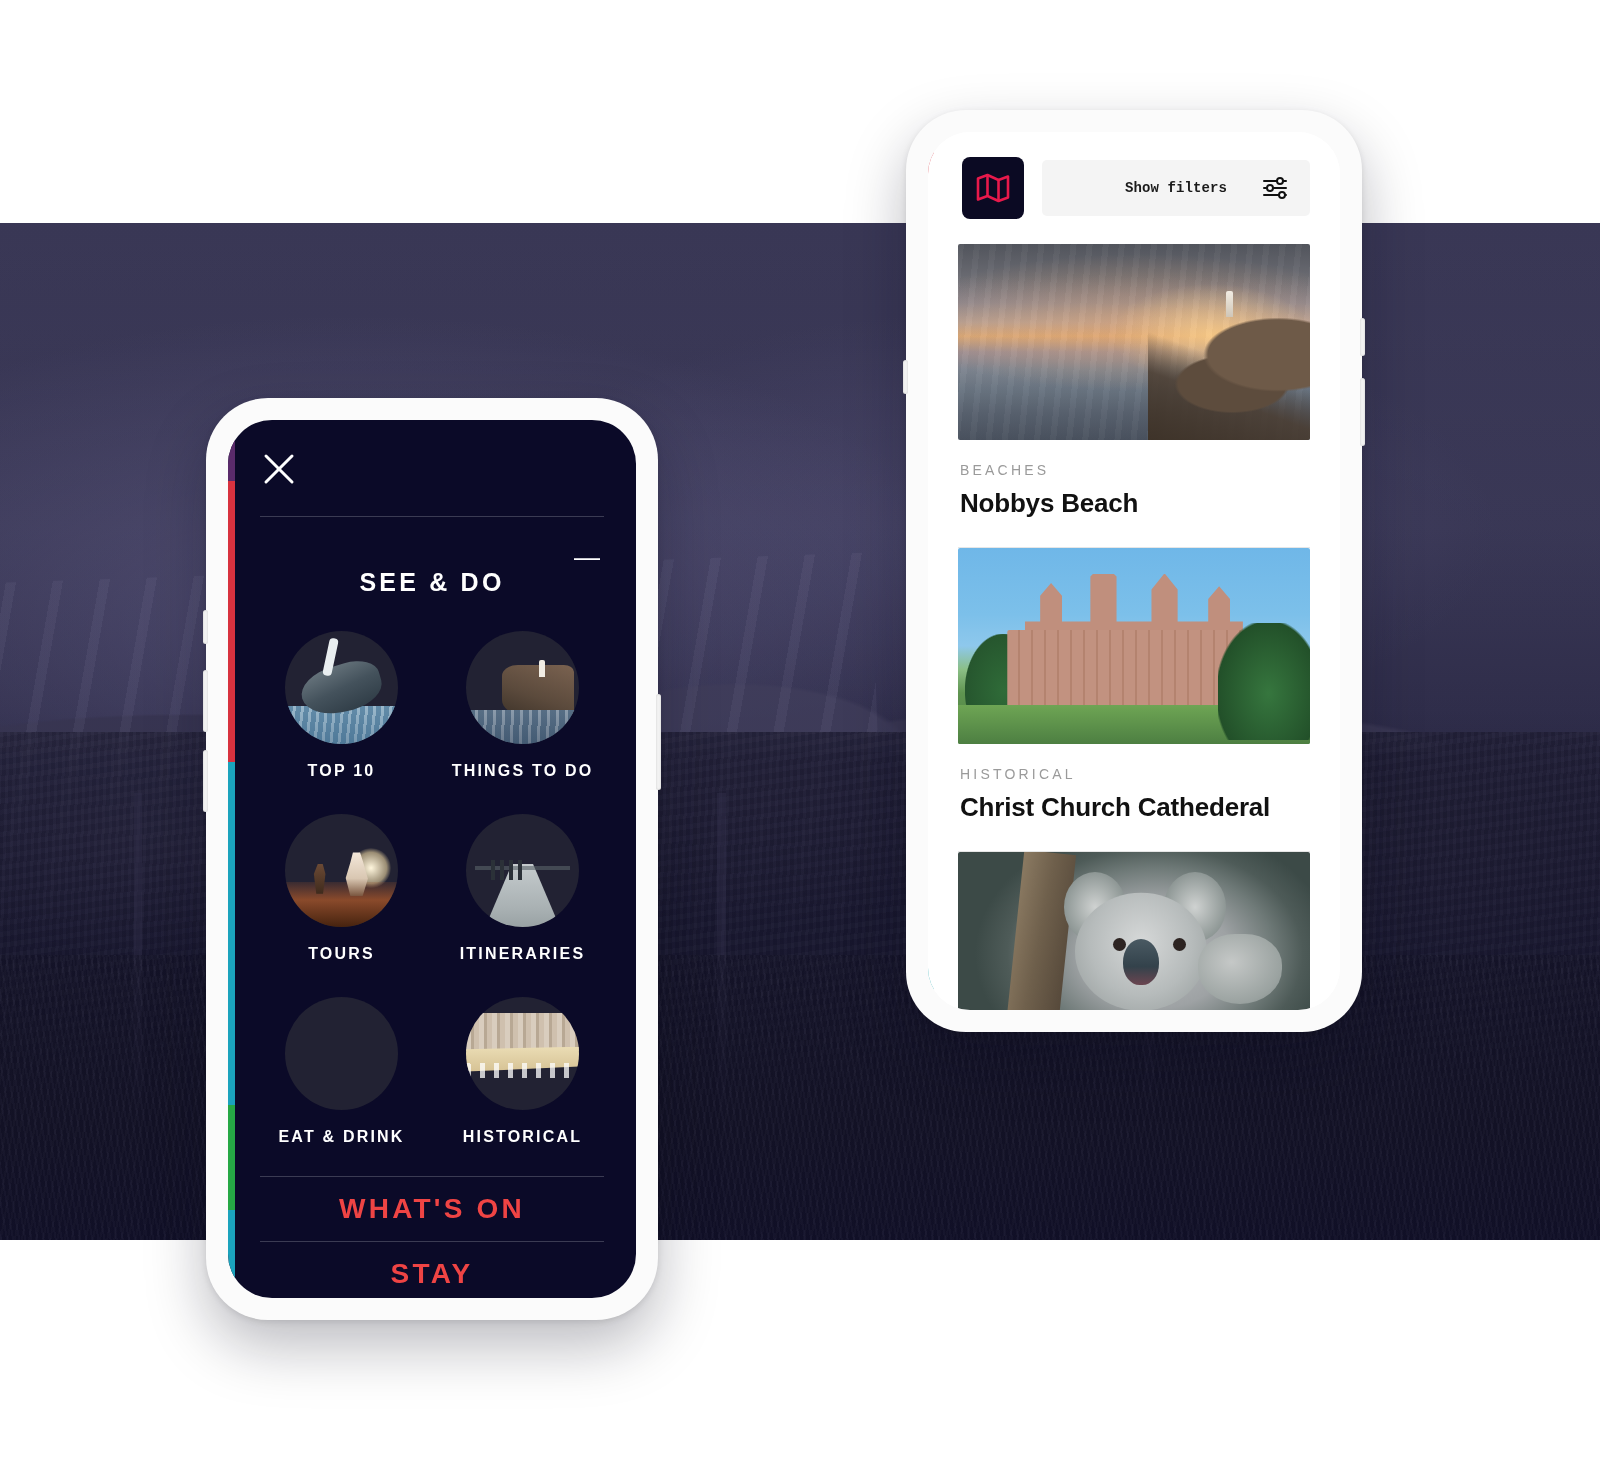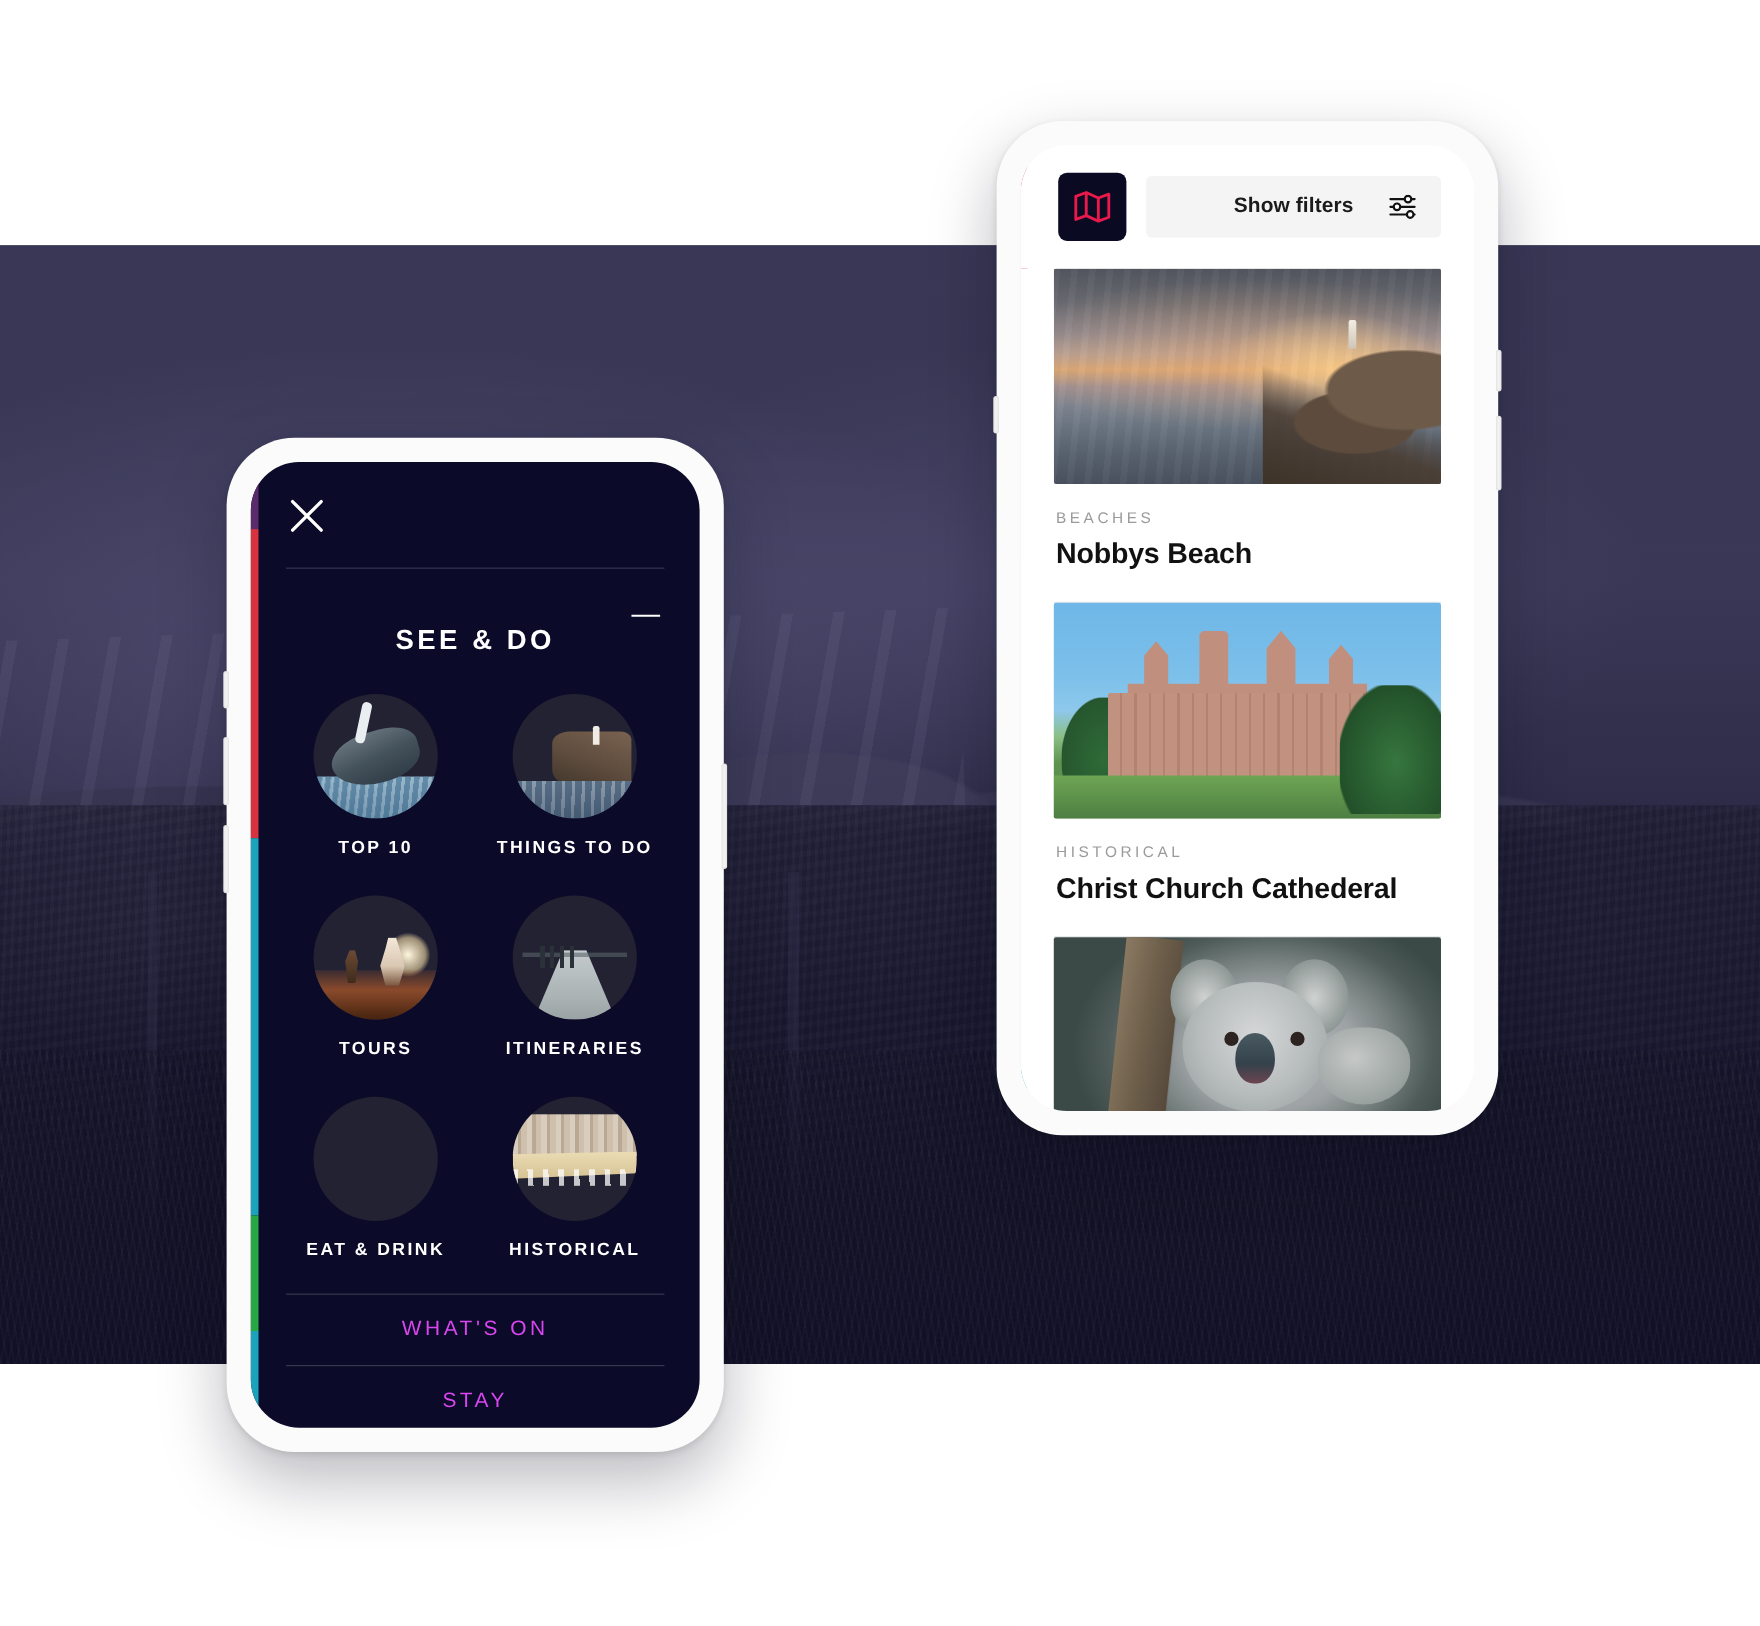--- a/index.html
+++ b/index.html
@@ -85,21 +85,21 @@
   .r-edge-strip i { display:block; width:100%; }
   .r-edge-strip .s-red   { height:43%; background:#d8323f; }
   .r-edge-strip .s-teal  { height:57%; background:#1fa8ae; }
 
   .r-header { position:absolute; left:0; right:0; top:0; height:112px;
     display:flex; align-items:center; gap:18px; padding:0 30px 0 34px; background:#fff; }
   .map-btn { width:62px; height:62px; border-radius:8px; background:#0b0a23;
     display:flex; align-items:center; justify-content:center; flex:0 0 auto; cursor:pointer; }
   .filters-btn { flex:1; height:56px; background:#f4f4f4; border-radius:5px;
     display:flex; align-items:center; justify-content:center; position:relative; cursor:pointer; }
-  .filters-btn .lbl { font-size:19px; font-weight:700; color:#1b1b1b; letter-spacing:.1px; }
+  .filters-btn .lbl { font-size:14px; font-weight:700; color:#1b1b1b; letter-spacing:.1px;font-family:Liberation Mono, monospace; }
   .filters-btn .slid { position:absolute; right:22px; top:50%; transform:translateY(-50%);
     width:26px; height:22px; }
 
   .r-list { position:absolute; left:0; right:0; top:112px; bottom:0; overflow:hidden; background:#fff; }
   .card { padding:0 30px; }
   .card .thumb { width:100%; height:196px; border-radius:2px; overflow:hidden; position:relative; }
   .card .cat { font-size:14px; letter-spacing:3.2px; color:#9a9a9a; font-weight:400;
     margin:22px 0 0 2px; text-transform:uppercase; }
   .card .ttl { font-size:26px; font-weight:700; color:#111; margin:10px 0 0 2px; letter-spacing:-.2px; }
   .card .sep { height:1px; background:#e6e6e6; margin:28px 0 0 0; }
@@ -266,21 +266,21 @@
   .ph-precinct .city { position:absolute; left:0; top:14%; width:100%; height:34%;
     background:repeating-linear-gradient(90deg, #d9cdbe 0 5px, #b8a894 5px 8px, #cfc0ae 8px 13px); }
   .ph-precinct .sand { position:absolute; left:0; top:44%; width:100%; height:22%;
     background:linear-gradient(180deg,#eadcb4 0%, #d6c294 100%);
     clip-path:polygon(0 10%,100% 0,100% 80%,0 100%); }
   .ph-precinct .surf { position:absolute; left:0; top:58%; width:100%; height:14%;
     background:repeating-linear-gradient(88deg, rgba(255,255,255,.75) 0 5px, rgba(255,255,255,0) 5px 14px); }
 
   .stack-item { position:relative; height:64px; display:flex; align-items:center;
     justify-content:center; cursor:pointer; }
-  .stack-item .t { font-size:19px; font-weight:400; letter-spacing:3.2px; color:#d946ef; }
+  .stack-item .t { font-size:28px; font-weight:700; letter-spacing:3.2px; color:#ef4444; }
 </style>
 </head>
 <body>
 
 <div class="stage">
 
   <div class="bg-band">
     <div class="bg-sky"></div>
     <div class="bg-hill"></div>
     <div class="bg-rays"></div>

